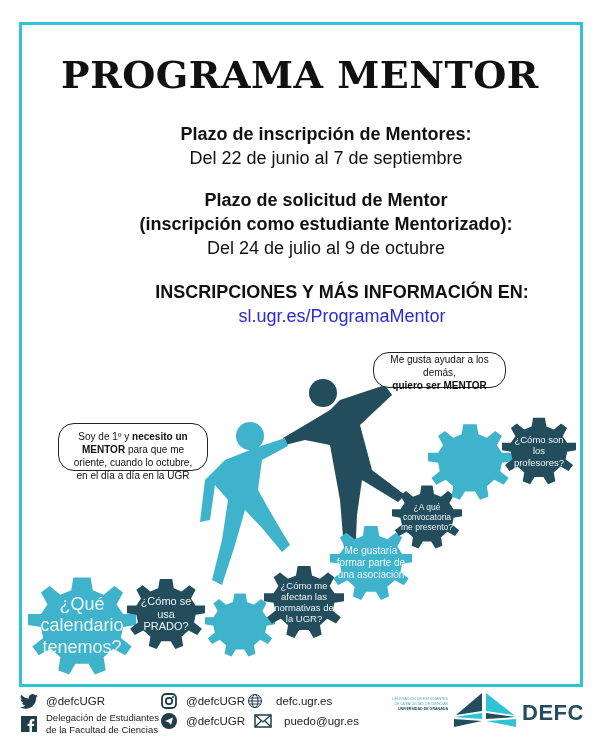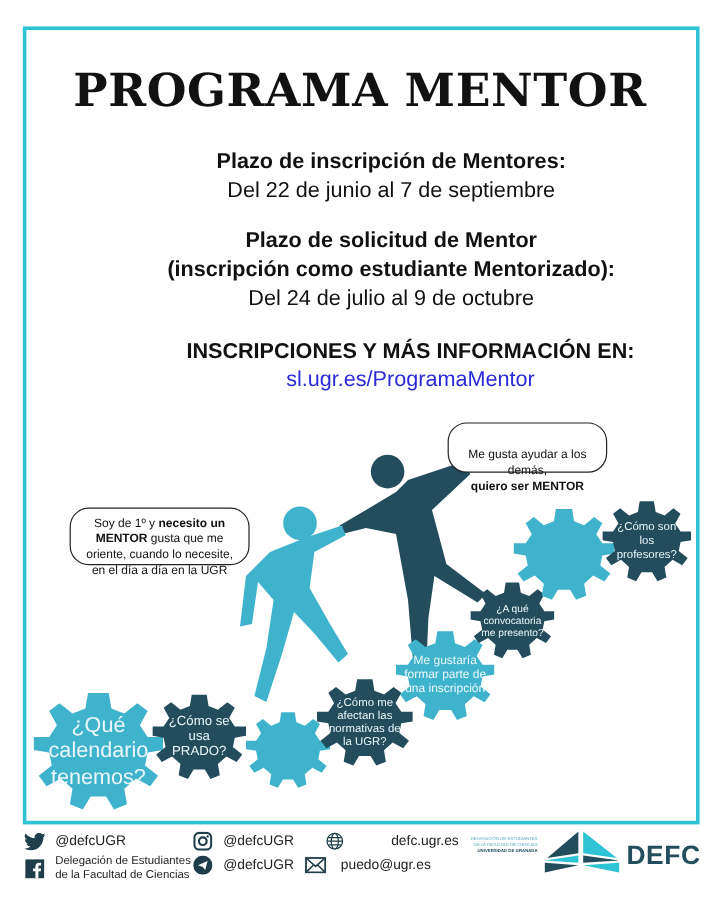--- a/index.html
+++ b/index.html
@@ -46,23 +46,23 @@
   </g>
 
   <g fill="#3fb3cc">
     <circle cx="250" cy="436" r="14"></circle>
     <path d="M285 438 L288 446 L262 460 L258 490 L275 520 L290 545 L282 552 L262 528 L245 510 L235 545 L222 585 L212 580 L222 540 L228 500 L215 485 L210 520 L200 522 L205 480 L225 460 L255 448 Z"></path>
   </g>
 </svg>
 
 <div class="bubble" style="left:58px;top:423px;width:150px;height:48px;">
   <span>Soy de 1º y </span><b>necesito un MENTOR</b>
-  <span>gusta que me oriente, cuando lo necesite, en el día a día en la UGR</span>
+  <span>para que me oriente, cuando lo octubre, en el día a día en la UGR</span>
 </div>
-<div class="bubble" style="left:373px;top:352px;width:133px;height:36px;padding:20px 6px;">
+<div class="bubble" style="left:373px;top:352px;width:133px;height:36px;padding:0 6px;">
   <div>Me gusta ayudar a los demás,</div>
   <b>quiero ser MENTOR</b>
 </div>
 
 <svg width="0" height="0" style="position:absolute">
   <defs>
     <path id="gearShape" d="M50 0 L58 0 L60 12 L70 16 L80 8 L88 14 L82 25 L88 34 L100 34 L100 44 L88 46 L86 56 L96 64 L90 72 L79 66 L70 74 L72 86 L62 90 L56 80 L44 80 L38 90 L28 86 L30 74 L21 66 L10 72 L4 64 L14 56 L12 46 L0 44 L0 34 L12 34 L18 25 L12 14 L20 8 L30 16 L40 12 L42 0 Z" transform="translate(0,5)"></path>
   </defs>
 </svg>
 
@@ -86,21 +86,21 @@
 <div class="gear" style="left:264px;top:562px;width:80px;height:80px;">
   <svg width="80" height="80" viewBox="0 0 100 100">
       <use href="#gearShape" fill="#234d5c"></use>
     </svg>
   <div class="gear-text" style="left:6px;top:6px;width:68px;height:68px;font-size:9.5px;">¿Cómo me afectan las normativas de la UGR?</div>
 </div>
 <div class="gear" style="left:330px;top:522px;width:82px;height:82px;">
   <svg width="82" height="82" viewBox="0 0 100 100">
       <use href="#gearShape" fill="#3fb3cc"></use>
     </svg>
-  <div class="gear-text" style="left:6px;top:6px;width:70px;height:70px;font-size:10px;">Me gustaría formar parte de una inscripción</div>
+  <div class="gear-text" style="left:6px;top:6px;width:70px;height:70px;font-size:10px;">Me gustaría formar parte de una asociación</div>
 </div>
 <div class="gear" style="left:392px;top:482px;width:70px;height:70px;">
   <svg width="70" height="70" viewBox="0 0 100 100">
       <use href="#gearShape" fill="#234d5c"></use>
     </svg>
   <div class="gear-text" style="left:5px;top:6px;width:60px;height:58px;font-size:8.5px;">¿A qué convocatoria me presento?</div>
 </div>
 <div class="gear" style="left:428px;top:420px;width:84px;height:84px;">
   <svg width="84" height="84" viewBox="0 0 100 100">
       <use href="#gearShape" fill="#3fb3cc"></use>
@@ -147,21 +147,21 @@
 <div class="footer-row" style="left:160px;top:712px;">
   <span class="footer-icon">
     <svg width="16" height="16" viewBox="0 0 16 16">
         <circle cx="8" cy="8" r="8" fill="#1f3d4a"></circle>
         <path fill="#fff" d="M4 8 L12 4.5 L10 12 L8 9.5 Z"></path>
       </svg>
   </span>
   <span>@defcUGR</span>
 </div>
 
-<div class="footer-row" style="left:270px;top:692px;gap:26px;">
+<div class="footer-row" style="left:246px;top:692px;">
   <span class="footer-icon" style="margin-right:12px;">
     <svg width="16" height="16" viewBox="0 0 16 16">
         <circle cx="8" cy="8" r="6.5" fill="none" stroke="#1f3d4a" stroke-width="1"></circle>
         <ellipse cx="8" cy="8" rx="3" ry="6.5" fill="none" stroke="#1f3d4a" stroke-width="1"></ellipse>
         <line x1="1.5" y1="8" x2="14.5" y2="8" stroke="#1f3d4a"></line>
         <line x1="2.5" y1="5" x2="13.5" y2="5" stroke="#1f3d4a"></line>
         <line x1="2.5" y1="11" x2="13.5" y2="11" stroke="#1f3d4a"></line>
       </svg>
   </span>
   <span>defc.ugr.es</span>

